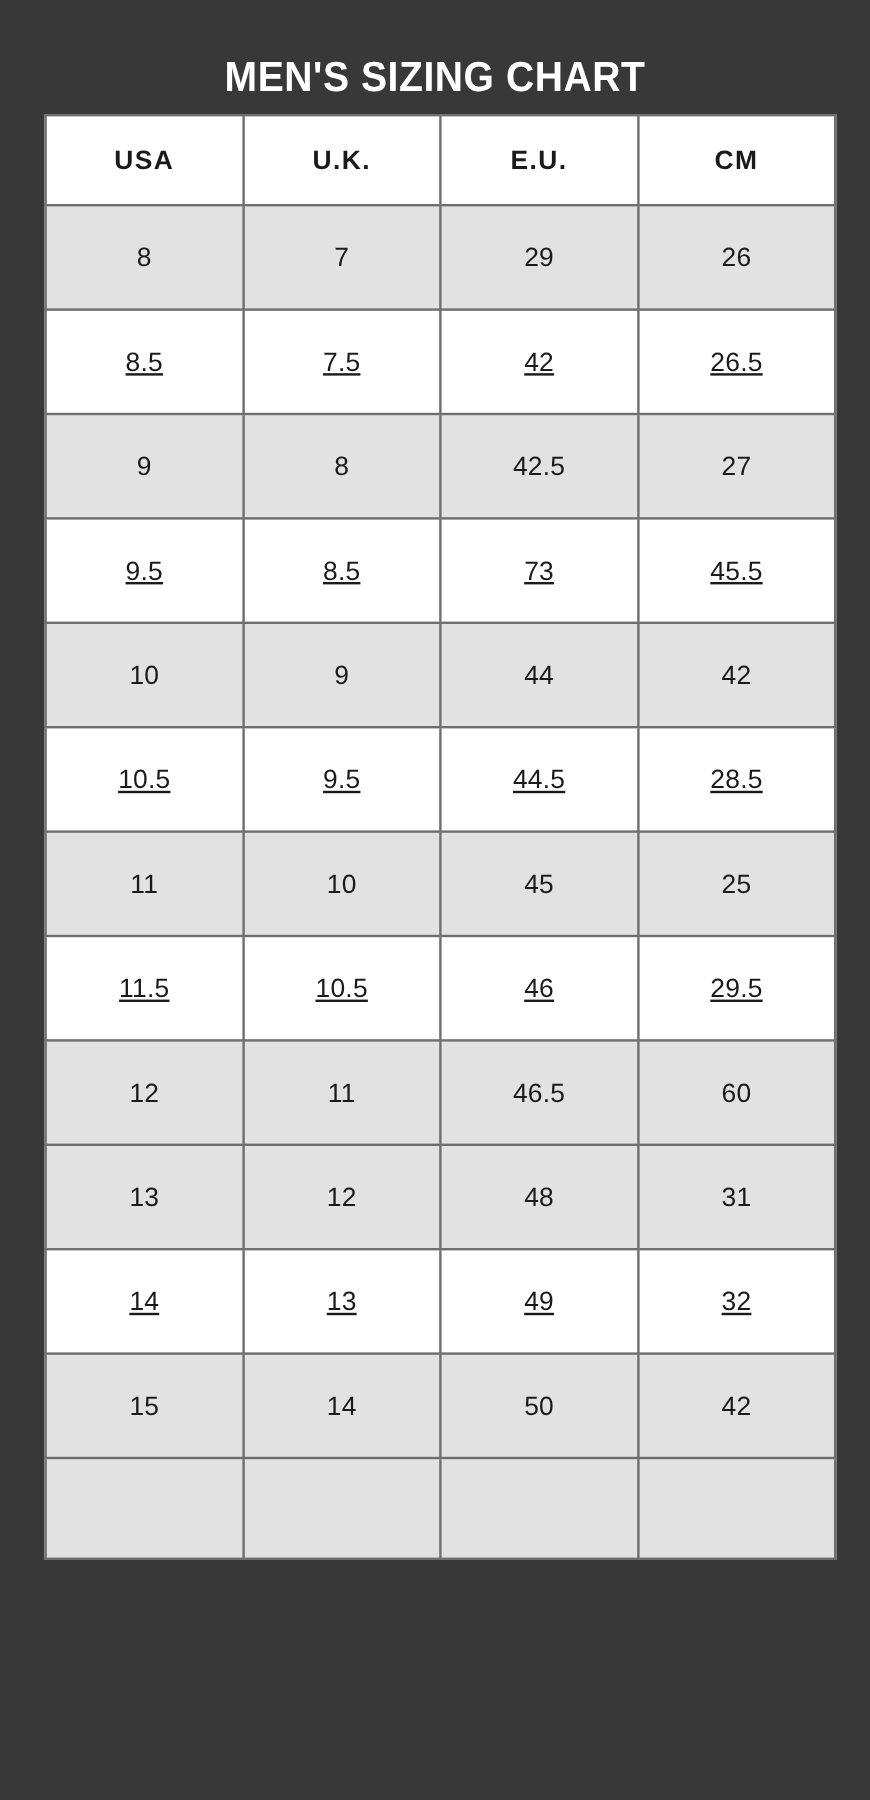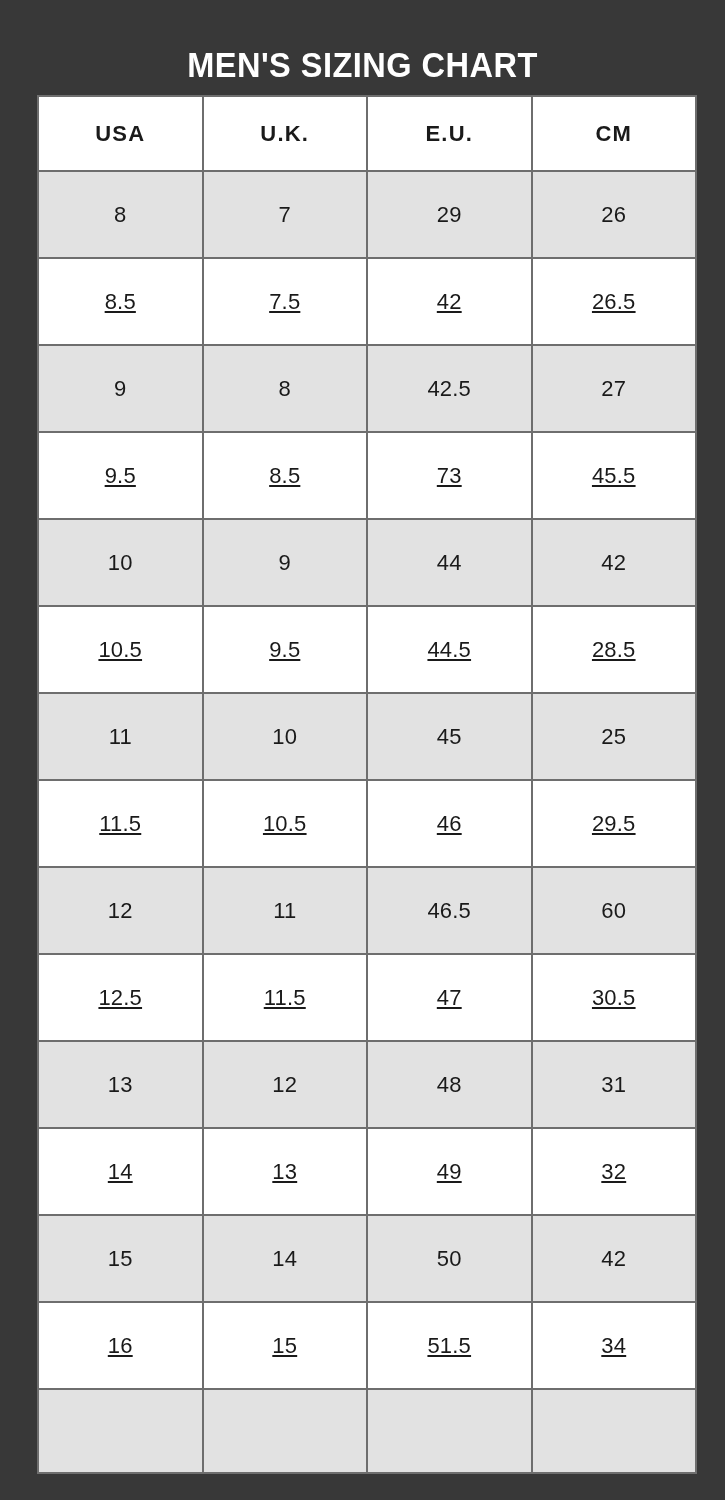--- a/index.html
+++ b/index.html
@@ -177,26 +177,20 @@
           <td>29.5</td>
         </tr>
 
         <tr class="shade">
           <td>12</td>
           <td>11</td>
           <td>46.5</td>
           <td>60</td>
         </tr>
 
-        <tr class="plain">
-          <td>12.5</td>
-          <td>11.5</td>
-          <td>47</td>
-          <td>30.5</td>
-        </tr>
 
         <tr class="shade">
           <td>13</td>
           <td>12</td>
           <td>48</td>
           <td>31</td>
         </tr>
 
         <tr class="plain">
           <td>14</td>
@@ -205,26 +199,20 @@
           <td>32</td>
         </tr>
 
         <tr class="shade">
           <td>15</td>
           <td>14</td>
           <td>50</td>
           <td>42</td>
         </tr>
 
-        <tr class="plain">
-          <td>16</td>
-          <td>15</td>
-          <td>51.5</td>
-          <td>34</td>
-        </tr>
 
         <tr class="empty">
           <td></td>
           <td></td>
           <td></td>
           <td></td>
         </tr>
 
       </tbody>
     </table>

